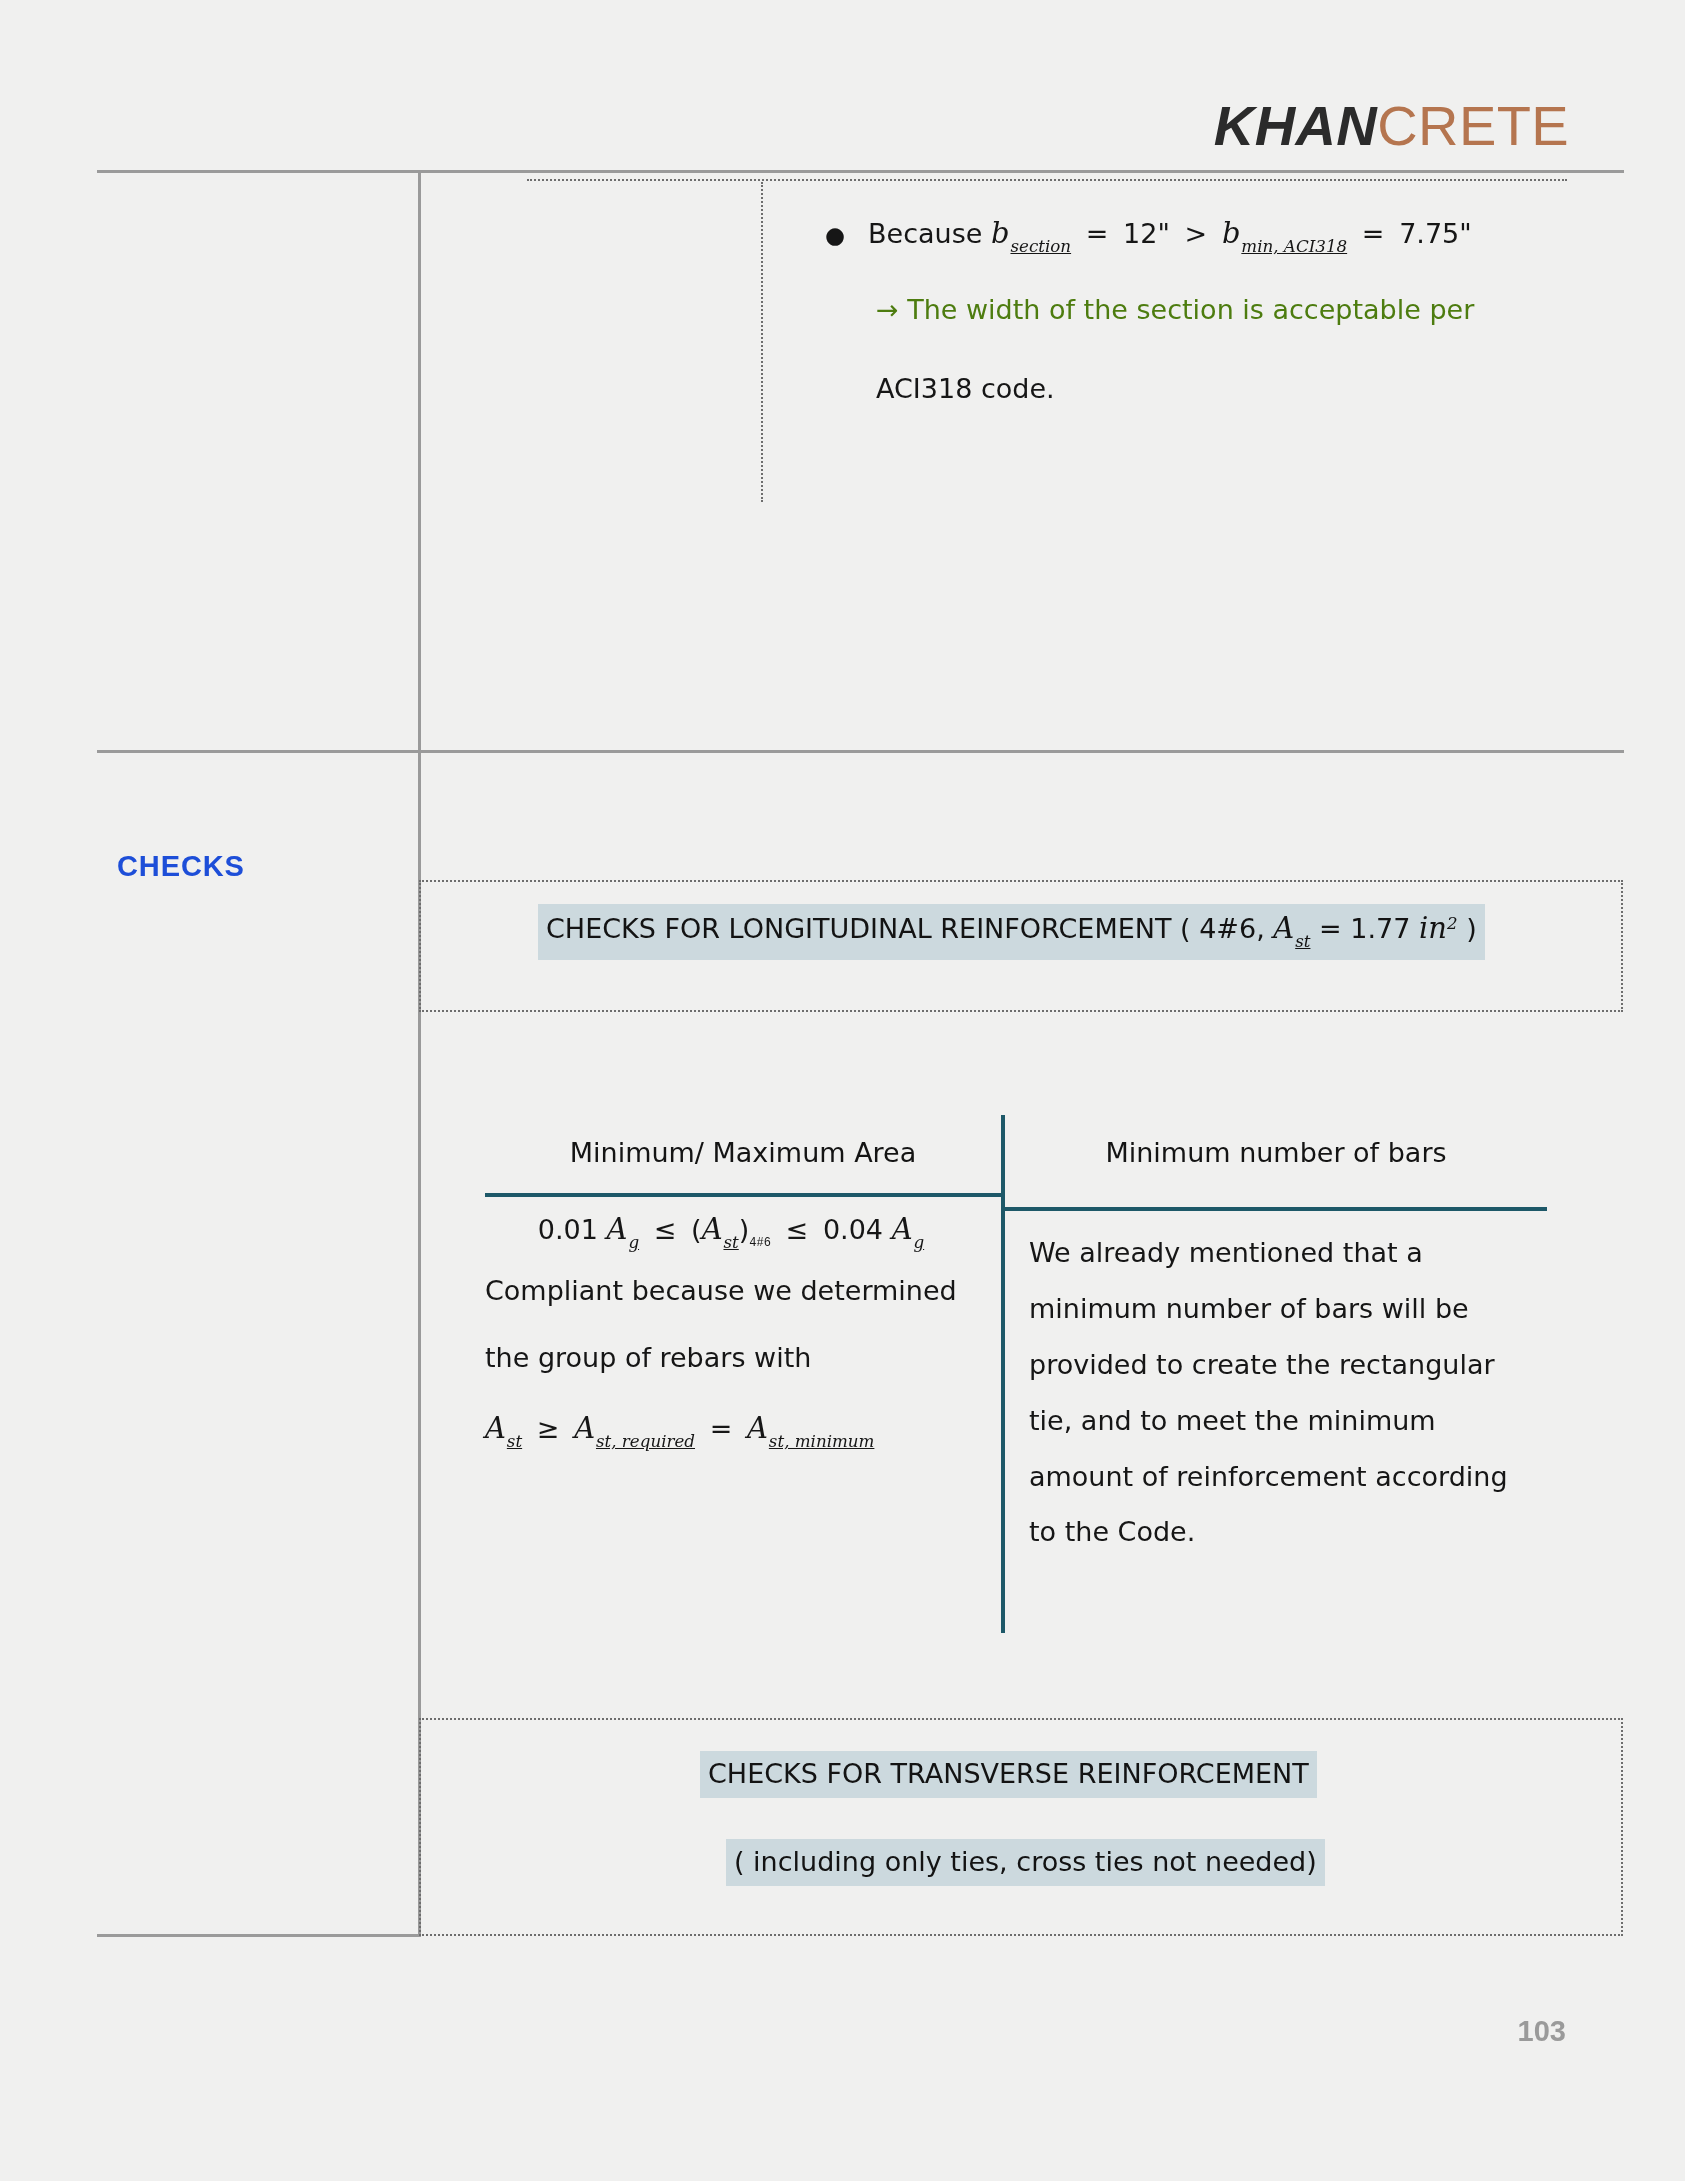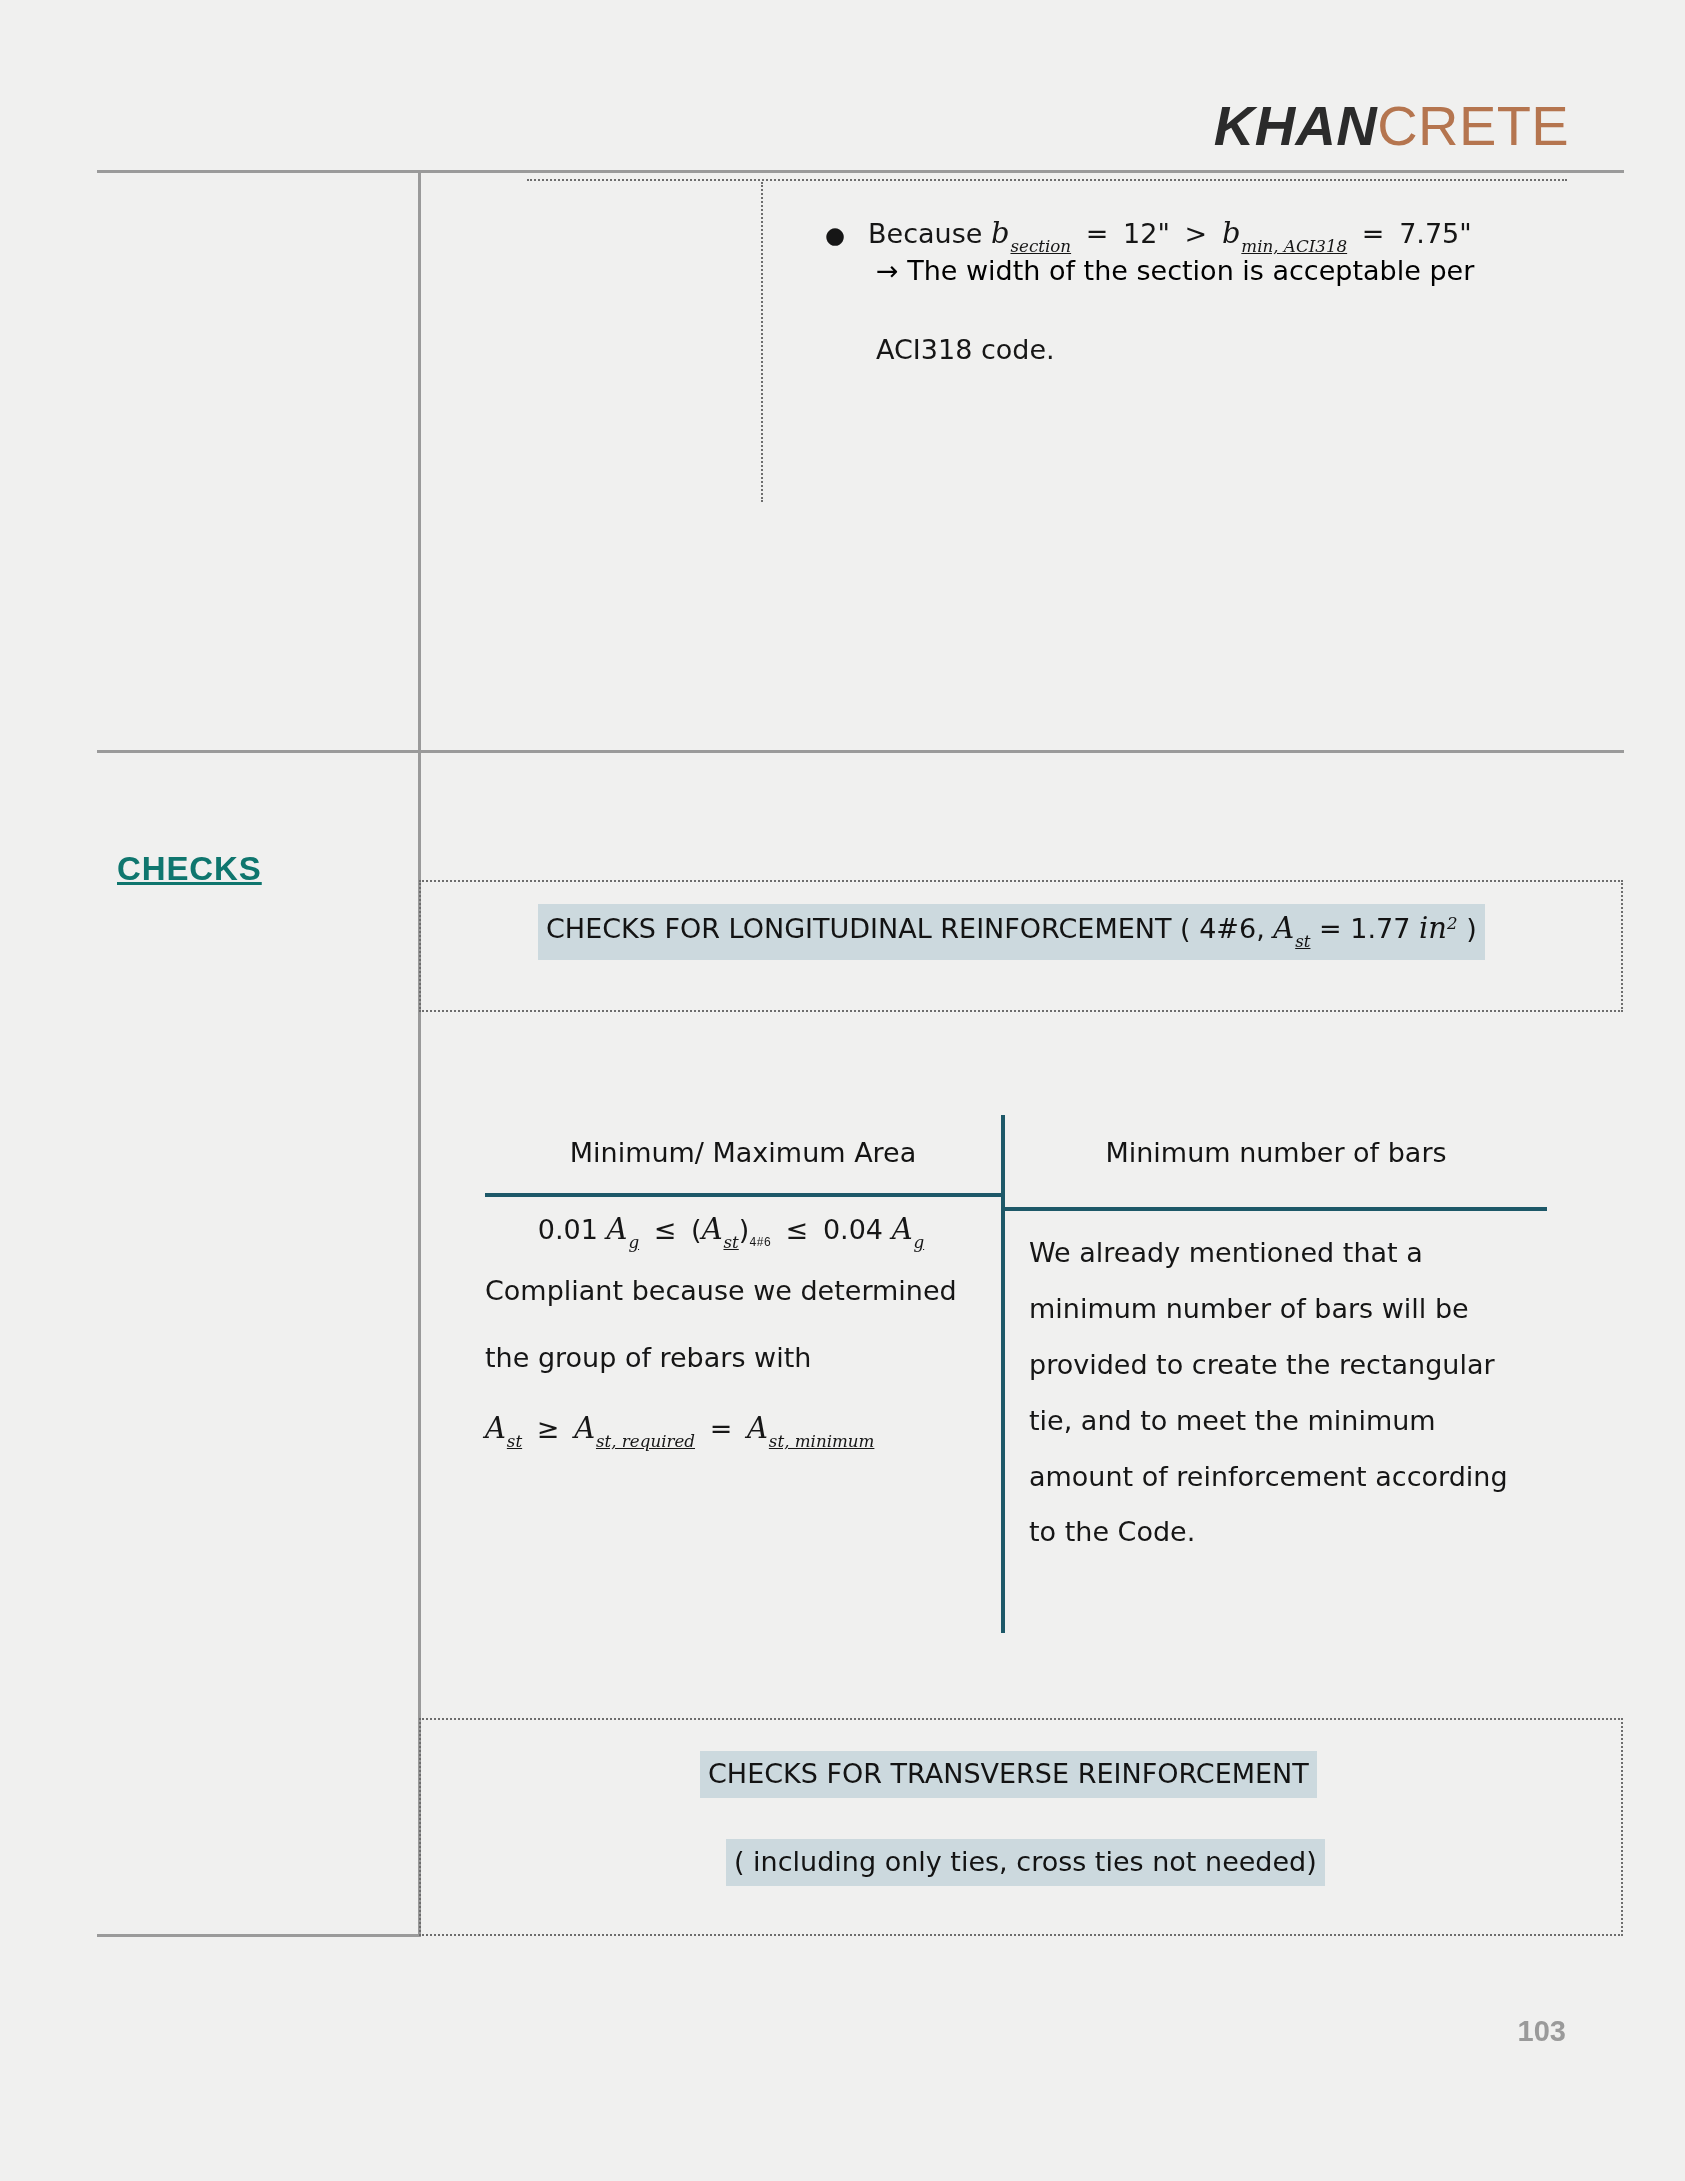--- a/index.html
+++ b/index.html
@@ -148,22 +148,23 @@
   }
   sup.sp {
     font-family: "DejaVu Serif", serif;
     font-style: italic;
     font-size: 16.7px;
     vertical-align: 0.55em;
   }
   .cont-line {
     font-size: 27px;
     line-height: 1.05;
+    margin-top: 39px;
     margin-left: 51px;
-    color: #000000;
+    color: #4d7c0f;
   }
   .cont-line2 {
     font-size: 27px;
     line-height: 1.05;
     margin-top: 51px;
     margin-left: 51px;
     color: #161616;
   }
 
   
@@ -187,24 +188,23 @@
     color: #1a1a1a;
   }
 
   
   .section-label {
     position: absolute;
     left: 117px;
     top: 850px;
     font-family: "Liberation Sans", sans-serif;
     font-weight: 700;
-    font-size: 33px;
+    font-size: 29px;
     letter-spacing: 0.9px;
-    color: #0f766e;
-    text-decoration: underline;
+    color: #1d4ed8;
   }
 
   
   .dot-box {
     position: absolute;
     box-sizing: border-box;
     border: 2.6px dotted #6d6d6d;
   }
   .dot-box-1 { left: 419px; top: 880px; width: 1204px; height: 132px; }
   .dot-box-2 { left: 419px; top: 1718px; width: 1204px; height: 218px; }

